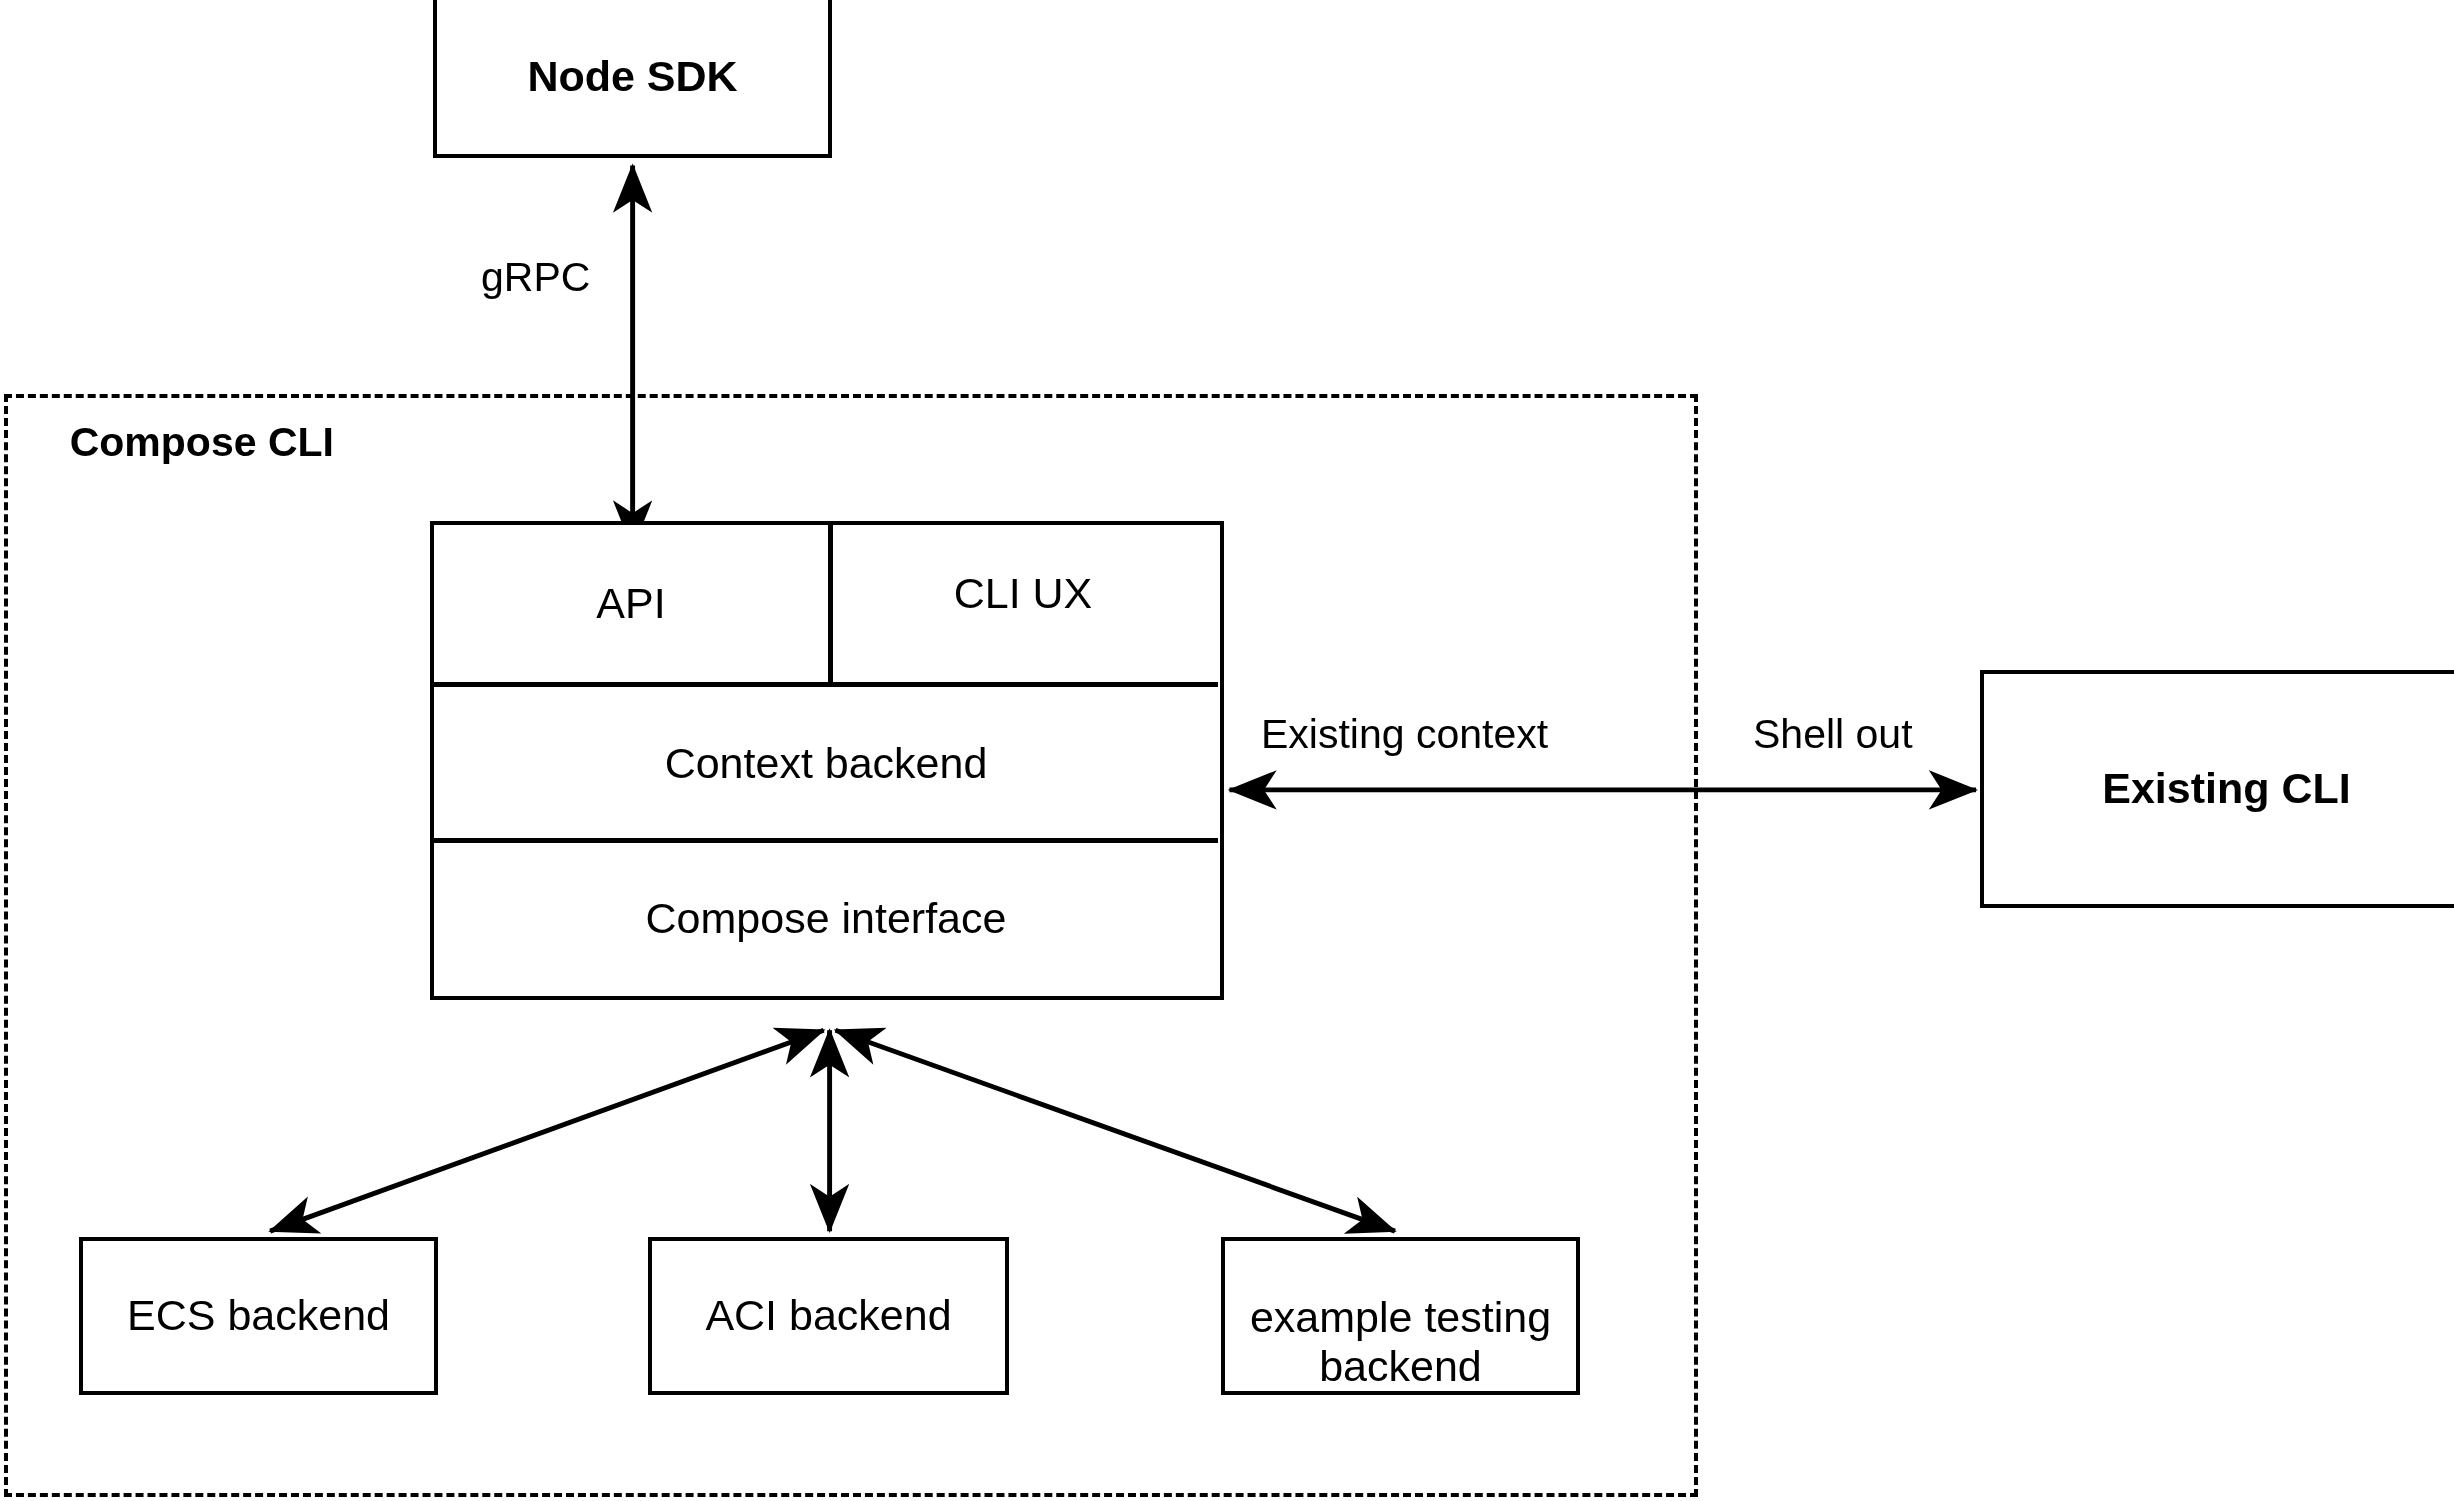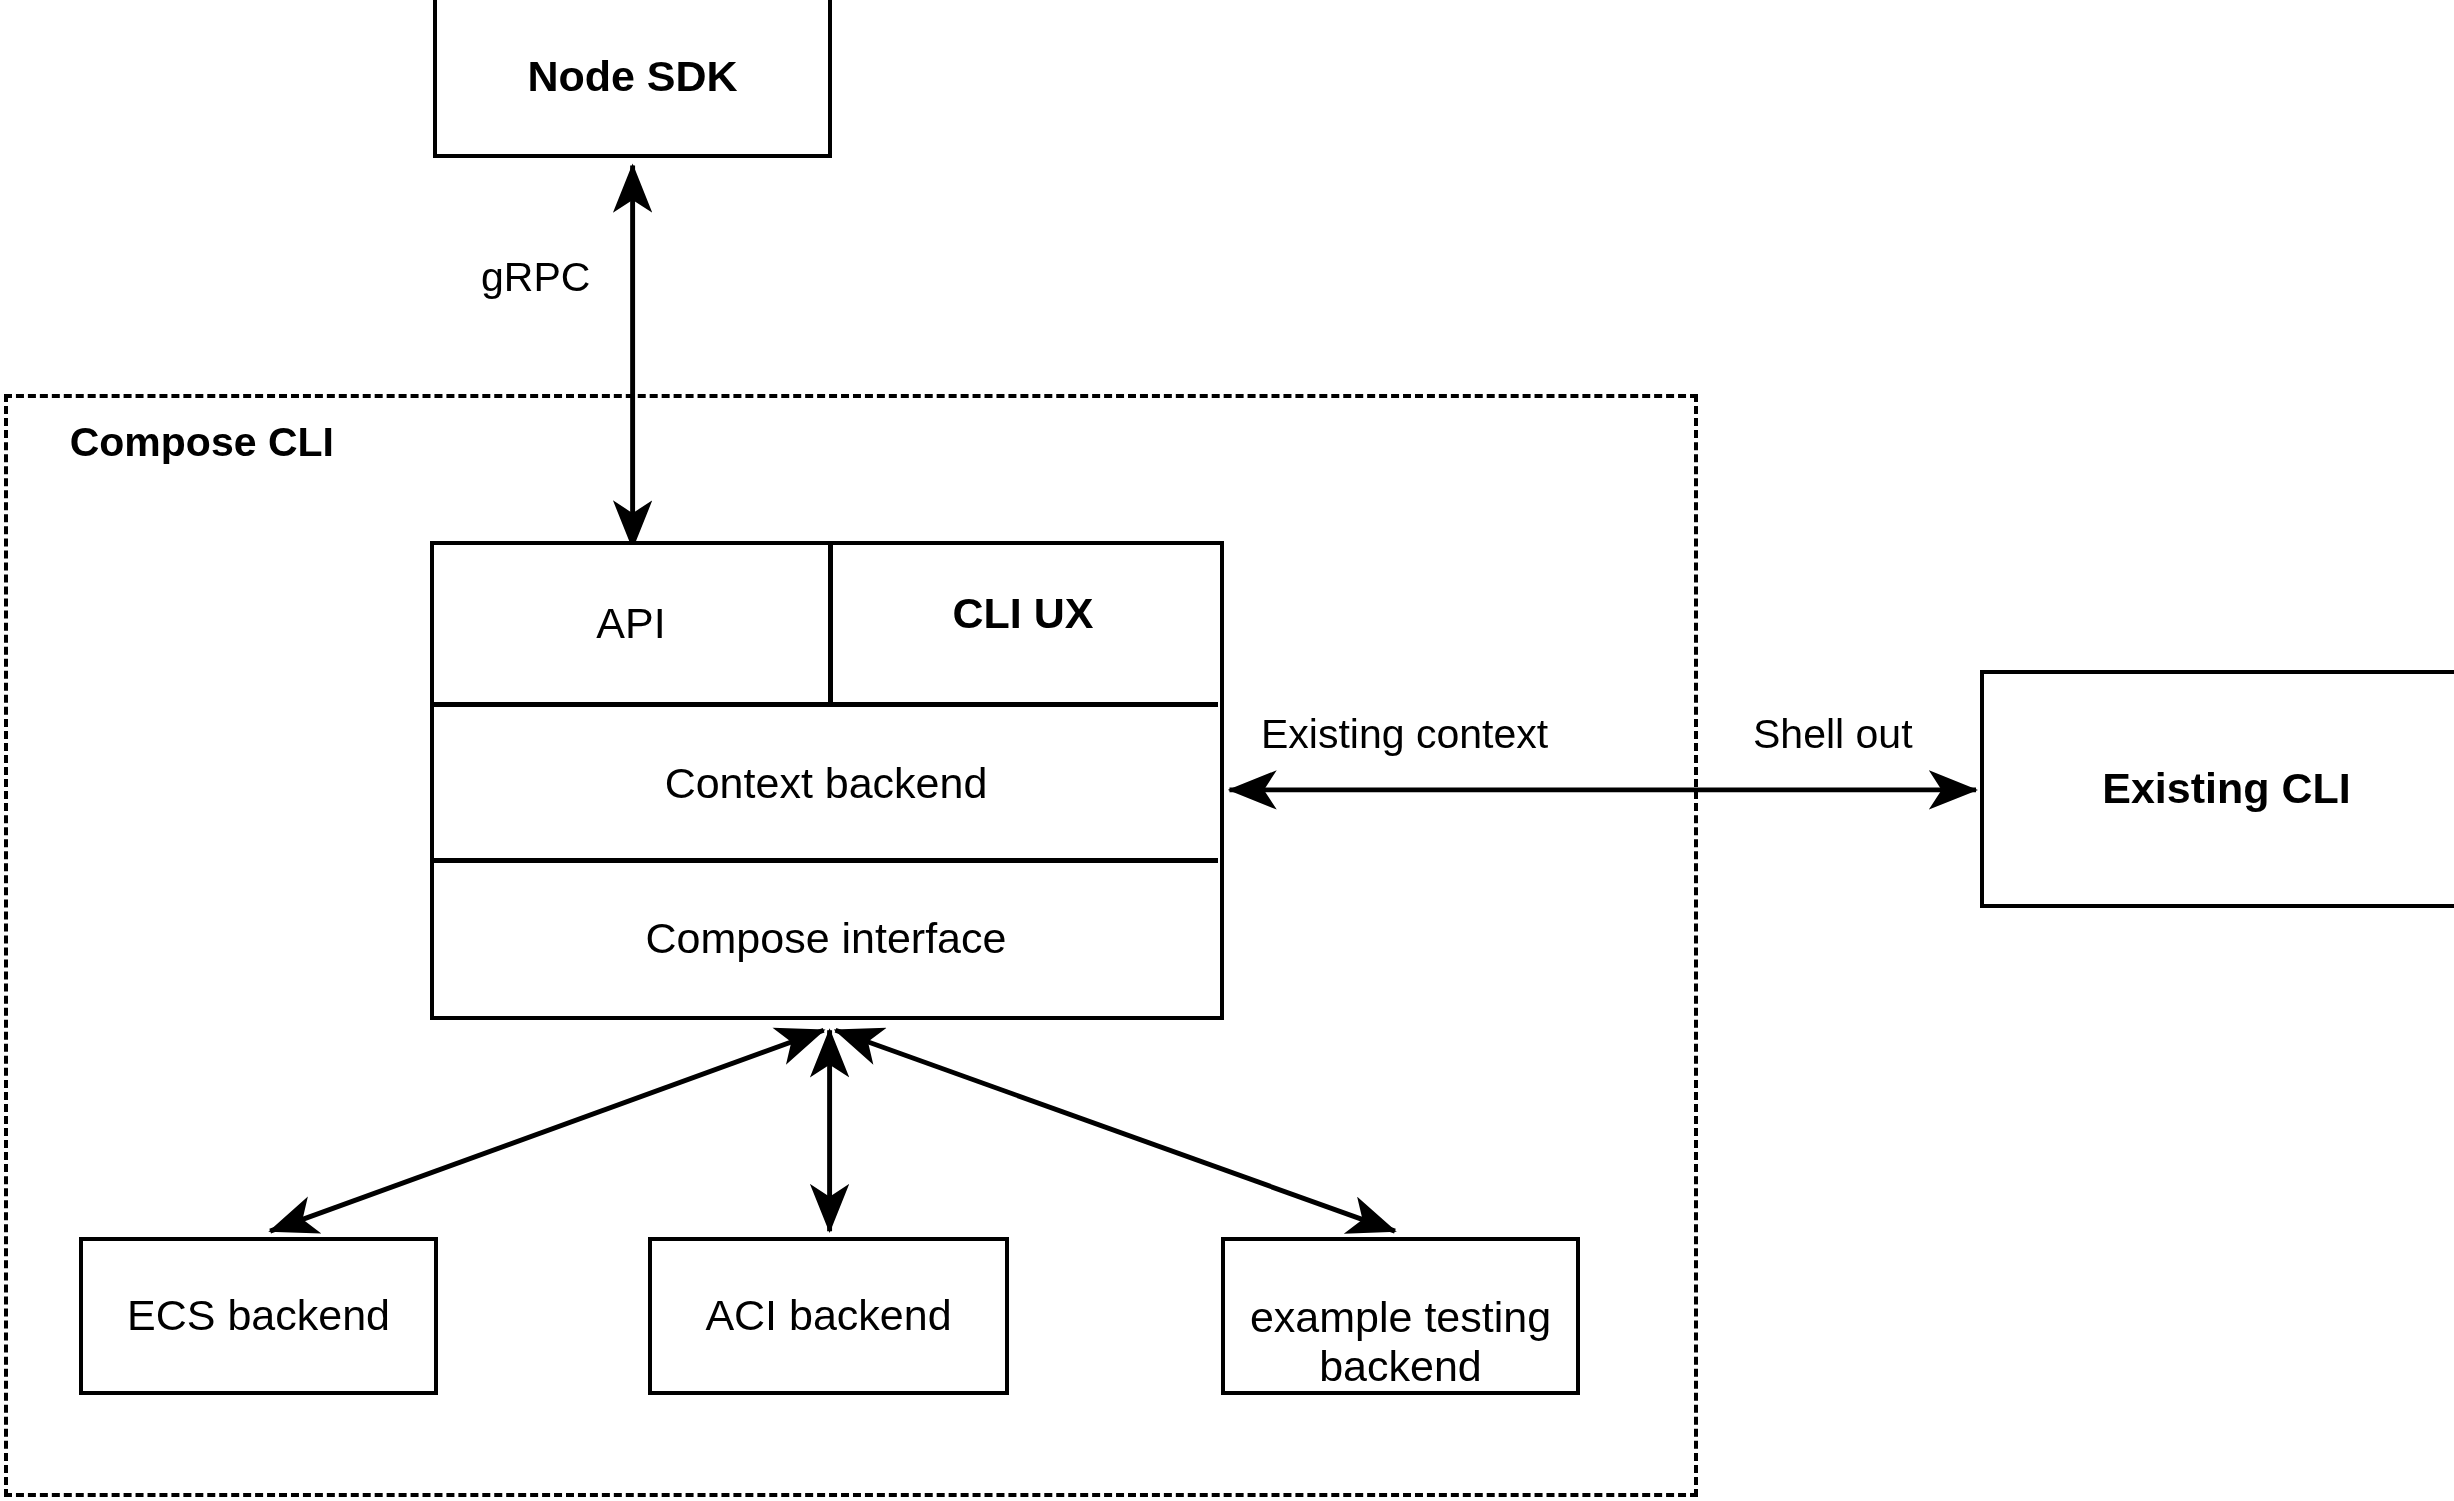--- a/index.html
+++ b/index.html
@@ -110,23 +110,23 @@
 
     <line x1="842" y1="1046" x2="842" y2="1250" stroke="#000000" stroke-width="5" marker-start="url(#arrow-start)" marker-end="url(#arrow-end)"></line>
 
     <line x1="848" y1="1046" x2="1416" y2="1250" stroke="#000000" stroke-width="5" marker-start="url(#arrow-start)" marker-end="url(#arrow-end)"></line>
   </svg>
 
   <div class="node bold" style="left:433px; top:-5.9px; width:399px; height:164px;">Node SDK</div>
 
   <div class="edge-label" style="left:481px; top:254px;">gRPC</div>
 
-  <div class="stack" style="left:430px; top:541px; width:794px; height:479px;">
+  <div class="stack" style="left:430px; top:521px; width:794px; height:479px;">
     <div class="stack-row" style="left:0px; top:0px; width:394px; height:157px;">API</div>
-    <div class="stack-row" style="left:394px; top:0px; width:390px; height:136px;font-weight:bold;">CLI UX</div>
+    <div class="stack-row" style="left:394px; top:0px; width:390px; height:136px;">CLI UX</div>
     <div class="stack-divider-v" style="left:394px; top:0px; width:4.9px; height:157px;"></div>
     <div class="stack-divider-h" style="left:0px; top:157px; width:784px; height:4.9px;"></div>
     <div class="stack-row" style="left:0px; top:162px; width:784px; height:152px;">Context backend</div>
     <div class="stack-divider-h" style="left:0px; top:313px; width:784px; height:4.9px;"></div>
     <div class="stack-row" style="left:0px; top:318px; width:784px; height:151px;">Compose interface</div>
   </div>
 
   <div class="edge-label" style="left:1261px; top:711px;">Existing context</div>
   <div class="edge-label" style="left:1753px; top:711px;">Shell out</div>
 

